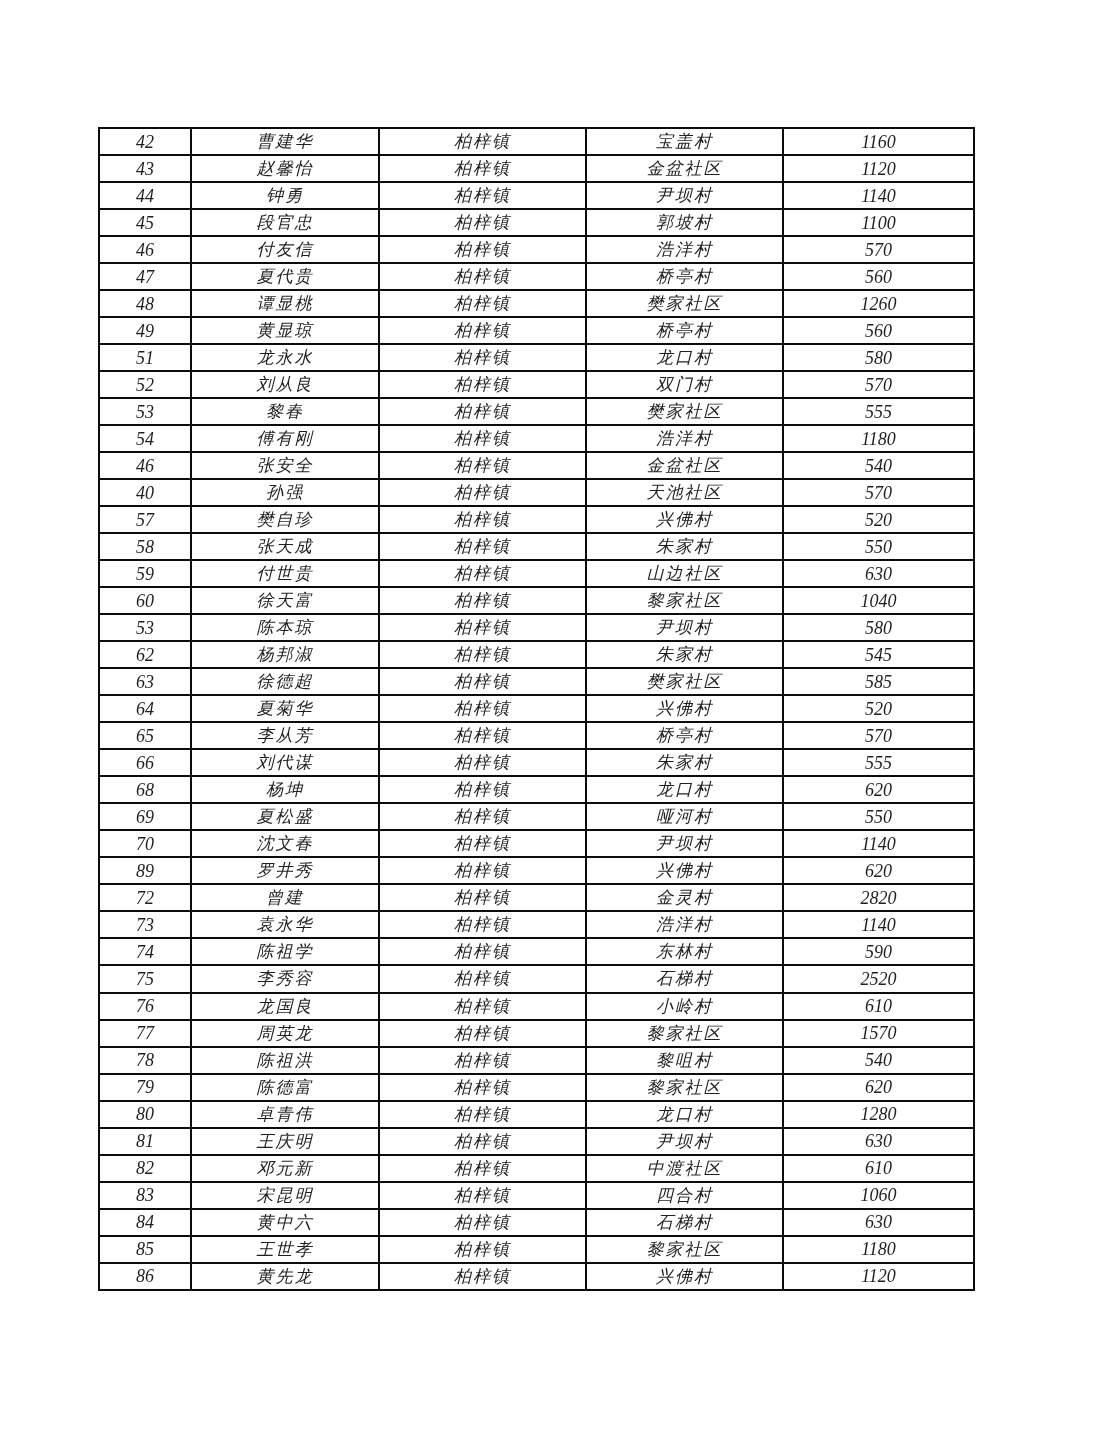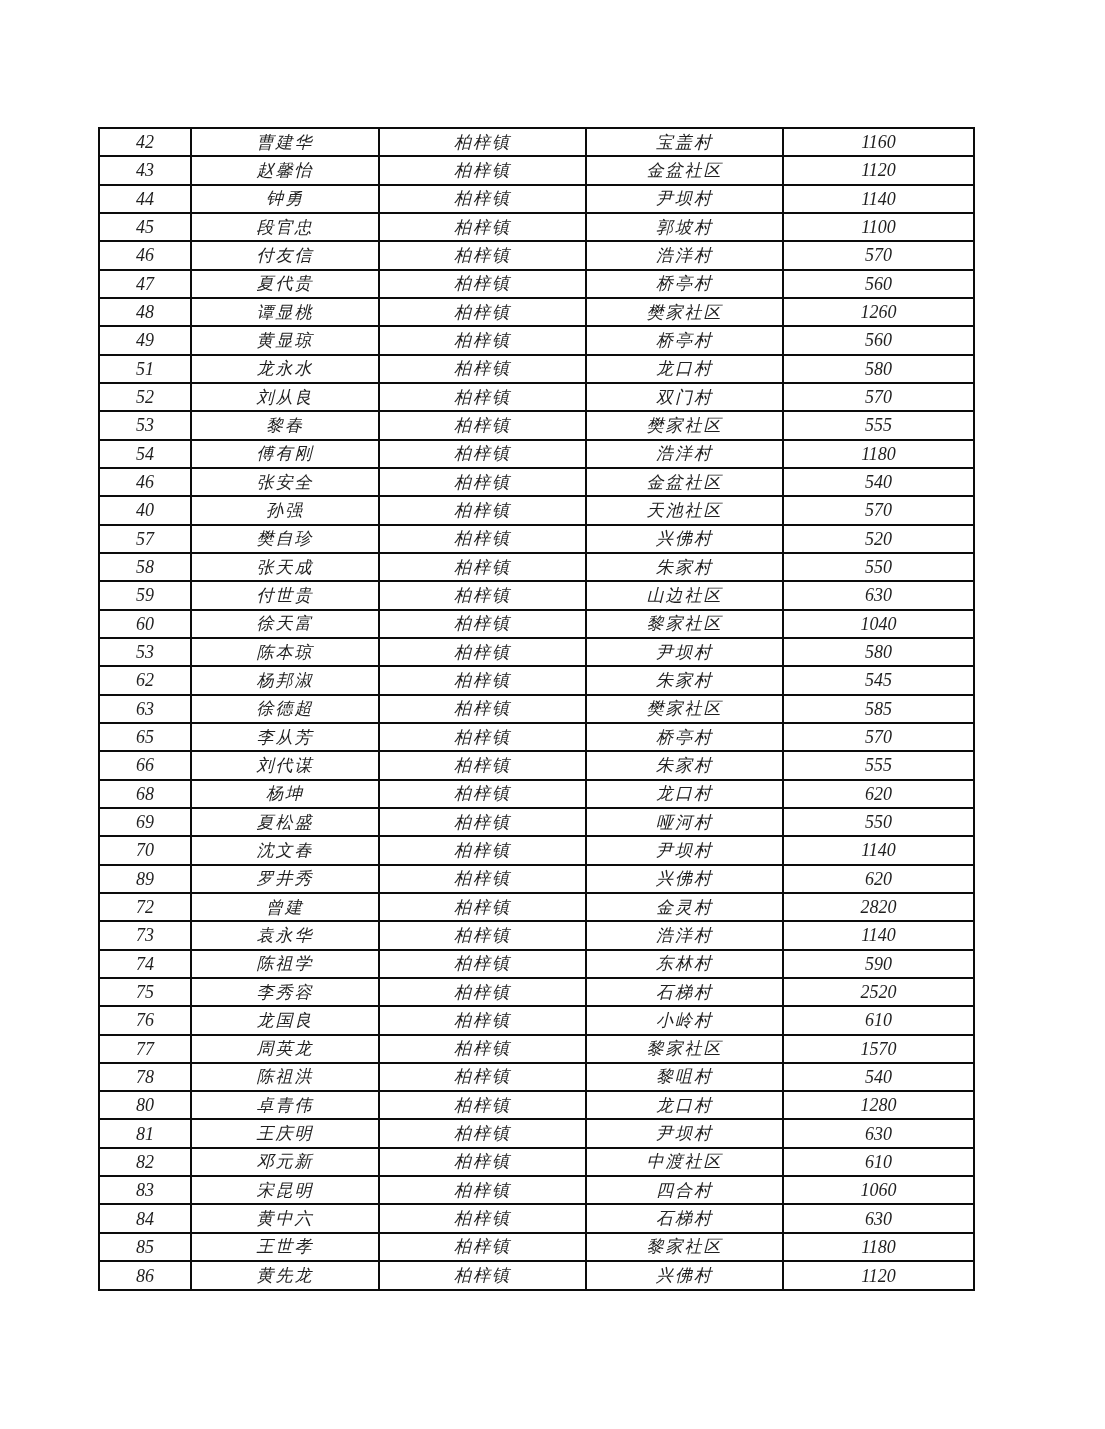--- a/index.html
+++ b/index.html
@@ -207,20 +207,27 @@
           <td class="col-amount">545</td>
         </tr>
         <tr>
           <td class="col-index">63</td>
           <td class="col-name">徐德超</td>
           <td class="col-town">柏梓镇</td>
           <td class="col-village">樊家社区</td>
           <td class="col-amount">585</td>
         </tr>
         <tr>
+          <td class="col-index">64</td>
+          <td class="col-name">夏菊华</td>
+          <td class="col-town">柏梓镇</td>
+          <td class="col-village">兴佛村</td>
+          <td class="col-amount">520</td>
+        </tr>
+        <tr>
           <td class="col-index">65</td>
           <td class="col-name">李从芳</td>
           <td class="col-town">柏梓镇</td>
           <td class="col-village">桥亭村</td>
           <td class="col-amount">570</td>
         </tr>
         <tr>
           <td class="col-index">66</td>
           <td class="col-name">刘代谋</td>
           <td class="col-town">柏梓镇</td>
@@ -296,20 +303,27 @@
           <td class="col-town">柏梓镇</td>
           <td class="col-village">黎家社区</td>
           <td class="col-amount">1570</td>
         </tr>
         <tr>
           <td class="col-index">78</td>
           <td class="col-name">陈祖洪</td>
           <td class="col-town">柏梓镇</td>
           <td class="col-village">黎咀村</td>
           <td class="col-amount">540</td>
+        </tr>
+        <tr>
+          <td class="col-index">79</td>
+          <td class="col-name">陈德富</td>
+          <td class="col-town">柏梓镇</td>
+          <td class="col-village">黎家社区</td>
+          <td class="col-amount">620</td>
         </tr>
         <tr>
           <td class="col-index">80</td>
           <td class="col-name">卓青伟</td>
           <td class="col-town">柏梓镇</td>
           <td class="col-village">龙口村</td>
           <td class="col-amount">1280</td>
         </tr>
         <tr>
           <td class="col-index">81</td>

